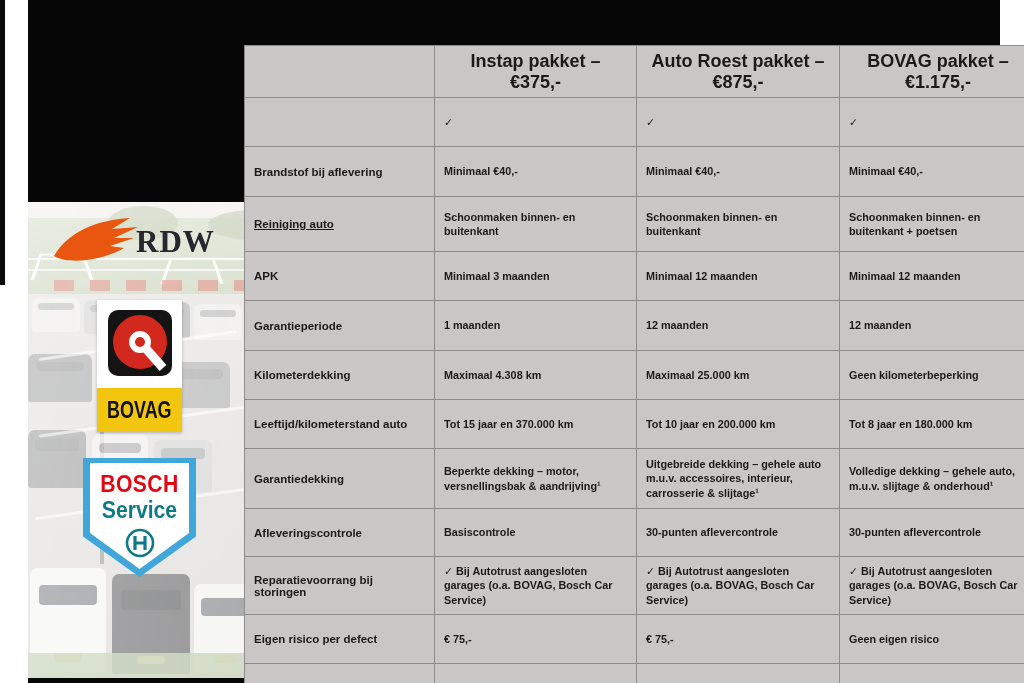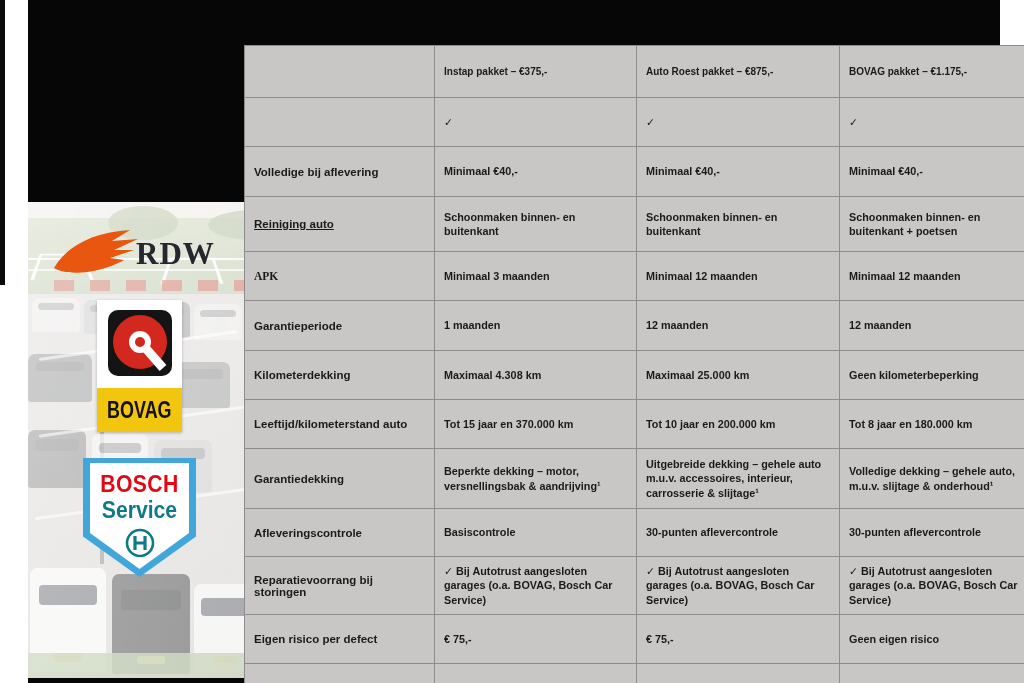--- a/index.html
+++ b/index.html
@@ -41,21 +41,21 @@
               clip-path:polygon(0 100%,12% 34%,100% 0,100% 100%);}
   .path-corner{left:880px;top:430px;width:87px;height:46px;background:#c9c6c1;
                clip-path:polygon(100% 0,100% 100%,20% 100%);}
   .grass-front{left:0;top:451px;width:740px;height:25px;background:#9ab07f;opacity:.85;z-index:5;}
   .wash{left:0;top:0;width:100%;height:100%;z-index:6;pointer-events:none;
         background:linear-gradient(100deg,rgba(255,255,255,.62),rgba(255,255,255,.44) 50%,rgba(255,255,255,.2));}
   .car{position:absolute;border-radius:7px 7px 3px 3px;}
   .bottom-bar{left:28px;top:678px;width:967px;height:5px;background:#060606;}
 
   
-  .rdw{left:50px;top:224px;width:168px;height:62px;z-index:10;}
+  .rdw{left:50px;top:212px;width:168px;height:62px;z-index:10;}
   .rdw svg{position:absolute;left:0;top:4px;}
   .rdw-text{position:absolute;left:86px;top:12px;font-family:"Liberation Serif","DejaVu Serif",serif;
             font-weight:bold;font-size:31px;color:#26262e;letter-spacing:1px;}
   .bovag{left:97px;top:300px;width:85px;height:132px;z-index:10;box-shadow:0 1px 3px rgba(0,0,0,.25);}
   .bovag-top{position:absolute;left:0;top:0;width:85px;height:88px;background:#fff;}
   .bovag-bottom{position:absolute;left:0;top:88px;width:85px;height:44px;background:#f2c50e;
                 display:flex;align-items:center;justify-content:center;}
   .bovag-word{font-weight:900;font-size:23px;color:#111;transform:scaleX(.78);letter-spacing:0;}
   .bosch{left:83px;top:458px;width:113px;height:119px;z-index:10;}
   .bosch-outer{position:absolute;left:0;top:0;width:113px;height:119px;background:#41a7da;
@@ -65,21 +65,21 @@
   .bosch-word{margin-top:8px;font-weight:800;font-size:23px;color:#e30613;letter-spacing:.5px;
               transform:scaleX(.92);}
   .bosch-service{margin-top:-1px;font-weight:bold;font-size:23px;color:#0e7a87;transform:scaleX(.92);}
 
   
   .pkg-table{left:244px;top:45px;width:716px;height:592px;z-index:8;}
   table.cmp{border-collapse:collapse;table-layout:fixed;width:716px;
             box-shadow:inset 0 1px 0 #dcdcdc;}
   table.cmp th,table.cmp td{background:#c9c7c6;border:1px solid #8d8b8b;color:#1a1a1a;
             padding:4px 9px;vertical-align:middle;text-align:left;overflow:hidden;}
-  table.cmp th{font-size:10px;font-weight:bold;}
+  table.cmp th{font-size:18px;font-weight:bold;text-align:center;}
   td.rowlabel{font-size:11.5px;font-weight:bold;}
   td.val{font-size:10.8px;font-weight:bold;line-height:1.3;}
 </style>
 </head>
 <body>
 
 <div class="stage">
 
   <div class="abs photo">
     <div class="ph sky"></div>
@@ -238,33 +238,33 @@
           </tr>
         </thead>
       <tbody>
           <tr>
             <td class="rowlabel" style="height: 40px;"></td>
             <td class="val">✓</td>
             <td class="val">✓</td>
             <td class="val">✓</td>
           </tr>
           <tr>
-            <td class="rowlabel" style="height: 41px;">Volledige bij aflevering</td>
+            <td class="rowlabel" style="height: 41px;">Brandstof bij aflevering</td>
             <td class="val">Minimaal €40,-</td>
             <td class="val">Minimaal €40,-</td>
             <td class="val">Minimaal €40,-</td>
           </tr>
           <tr>
             <td class="rowlabel" style="height: 46px; text-decoration: underline;">Reiniging auto</td>
             <td class="val">Schoonmaken binnen- en buitenkant</td>
             <td class="val">Schoonmaken binnen- en buitenkant</td>
             <td class="val">Schoonmaken binnen- en buitenkant + poetsen</td>
           </tr>
           <tr>
-            <td class="rowlabel" style="height: 40px; font-family: Liberation Serif, serif;">APK</td>
+            <td class="rowlabel" style="height: 40px;">APK</td>
             <td class="val">Minimaal 3 maanden</td>
             <td class="val">Minimaal 12 maanden</td>
             <td class="val">Minimaal 12 maanden</td>
           </tr>
           <tr>
             <td class="rowlabel" style="height: 41px;">Garantieperiode</td>
             <td class="val">1 maanden</td>
             <td class="val">12 maanden</td>
             <td class="val">12 maanden</td>
           </tr>

